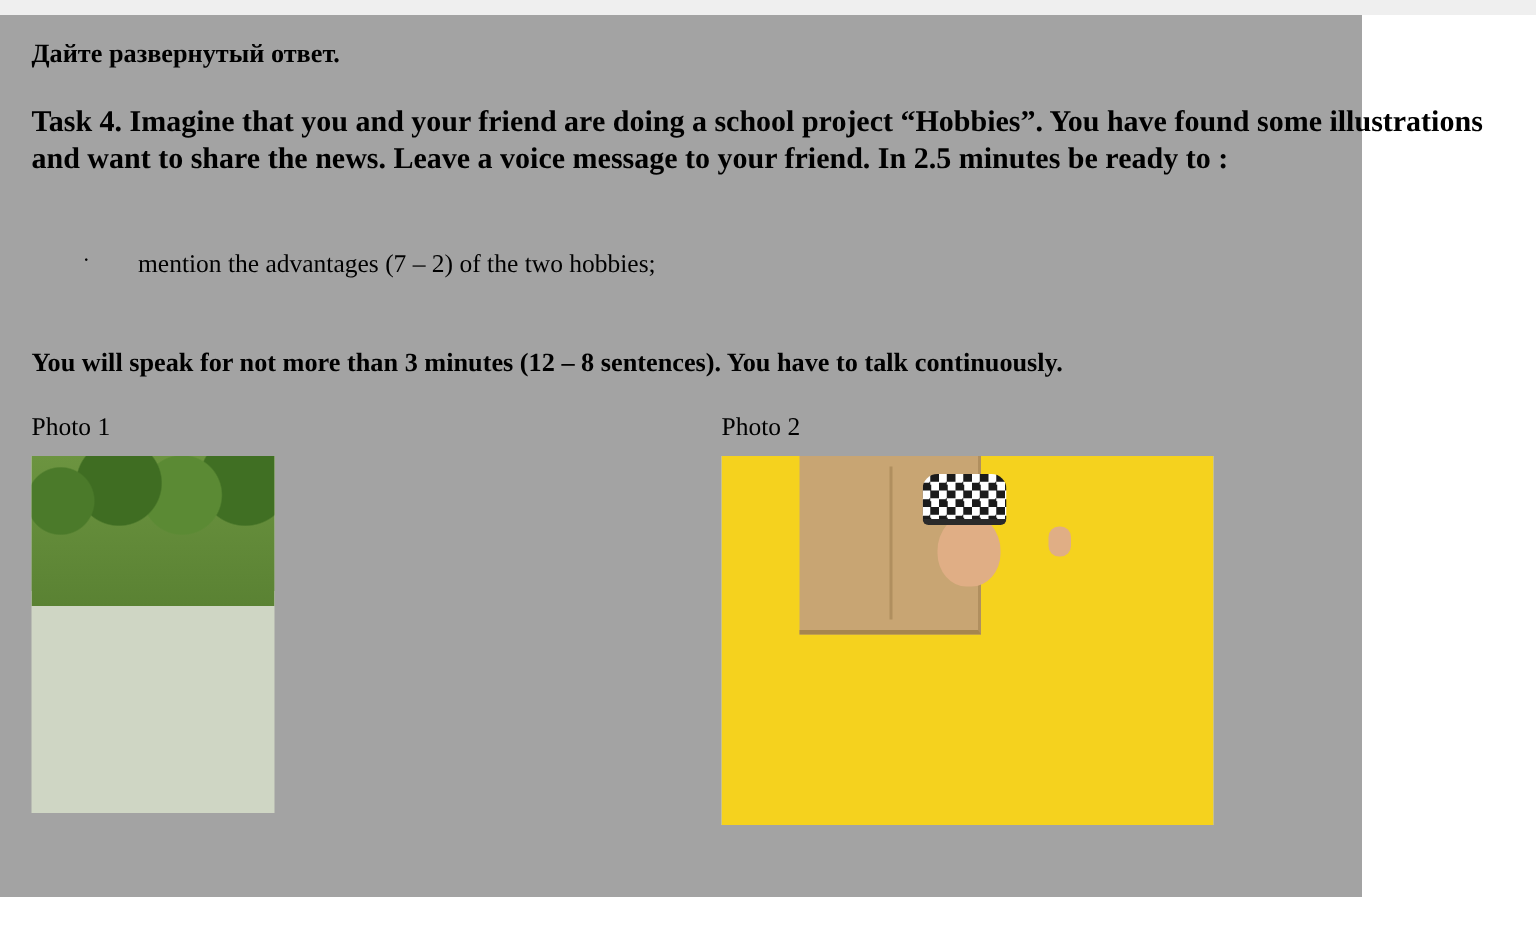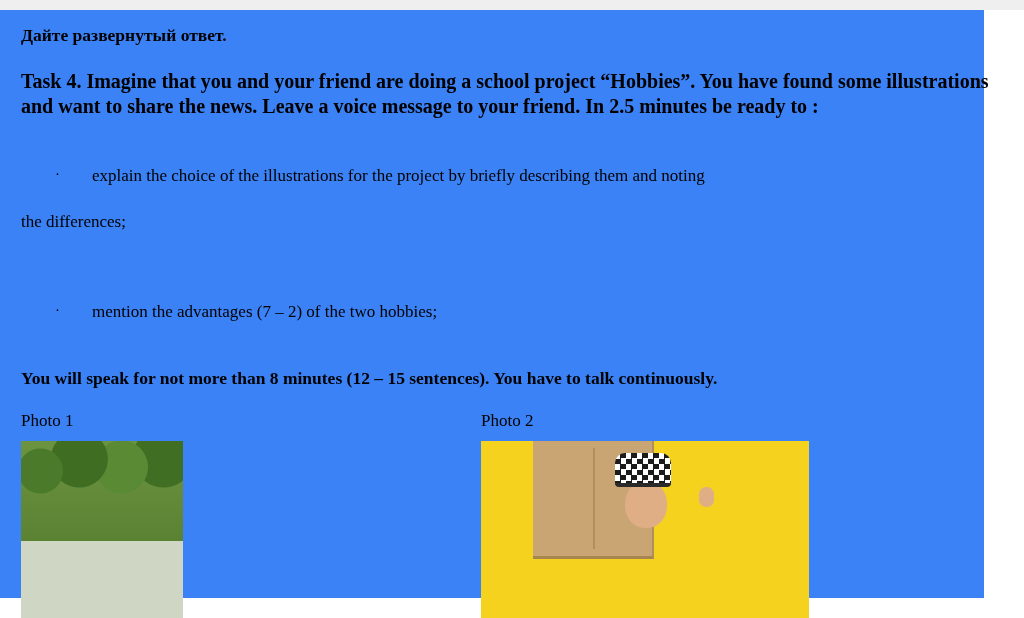--- a/index.html
+++ b/index.html
@@ -19,23 +19,23 @@
     top: 0;
     left: 0;
     width: 1024px;
     height: 10px;
     background: #efefef;
   }
   .page {
     position: absolute;
     top: 10px;
     left: 0;
-    width: 984px;
+    width: 908px;
     height: 588px;
-    background: #3b82f6;
+    background: #a3a3a3;
   }
   .content {
     position: absolute;
     left: 21px;
     top: 15px;
     width: 985px;
   }
   .lead {
     font-weight: bold;
     font-size: 17.5px;
@@ -155,34 +155,30 @@
 
 <div class="page">
   <div class="content">
 
     <p class="lead">Дайте развернутый ответ.</p>
 
     <p class="task">Task 4. Imagine that you and your friend are doing a school project “Hobbies”. You have found some illustrations and want to share the news. Leave a voice message to your friend. In 2.5 minutes be ready to :</p>
 
     <div class="bullets">
 
-      <div class="bullet">
-        <span class="dot">·</span><span class="btext">explain the choice of the illustrations for the project by briefly describing them and noting</span>
-        <span class="bullet-wrap-line">the differences;</span>
-      </div>
 
       <div class="bullet">
         <span class="dot">·</span><span class="btext">mention the advantages (7 – 2) of the two hobbies;</span>
       </div>
 
 
 
     </div>
 
-    <p class="note">You will speak for not more than  8 minutes (12 – 15 sentences). You have to talk continuously.</p>
+    <p class="note">You will speak for not more than  3 minutes (12 – 8 sentences). You have to talk continuously.</p>
 
     <div class="photos">
 
       <div class="photo-col left">
         <div class="photo-label">Photo 1</div>
         <div class="frame p1">
           <div class="p1-sky"></div>
           <div class="p1-trees"></div>
 
         </div>

